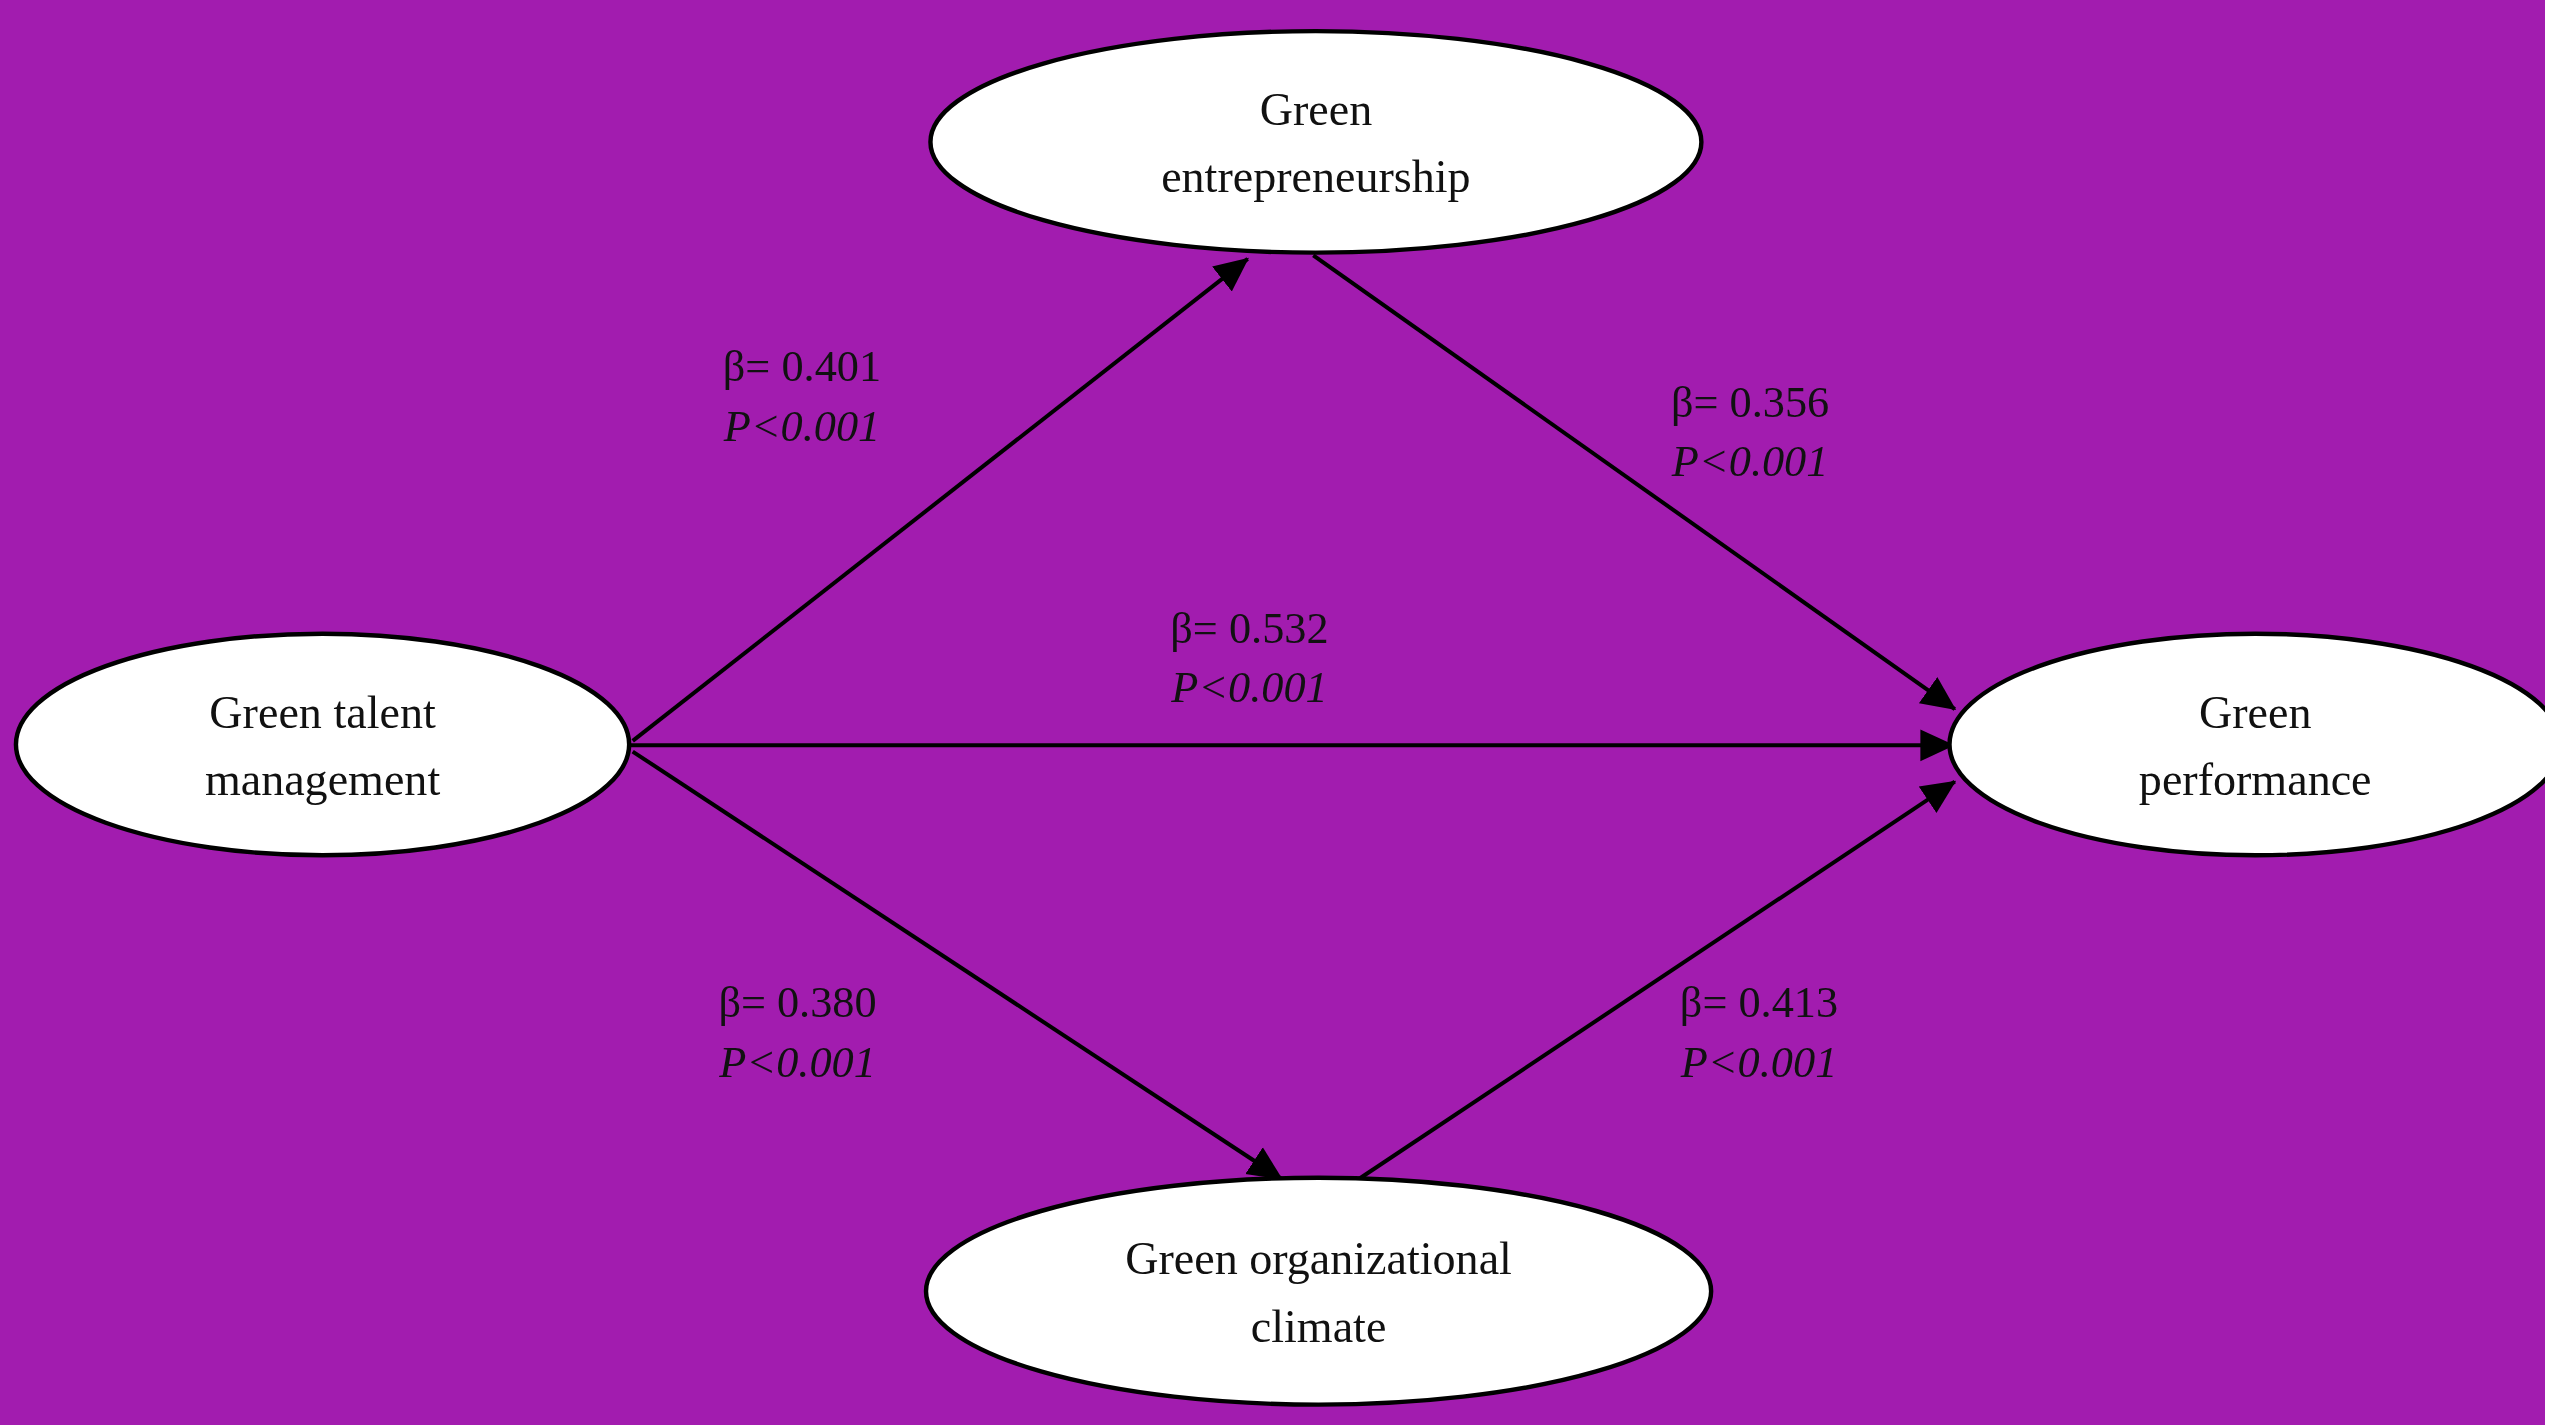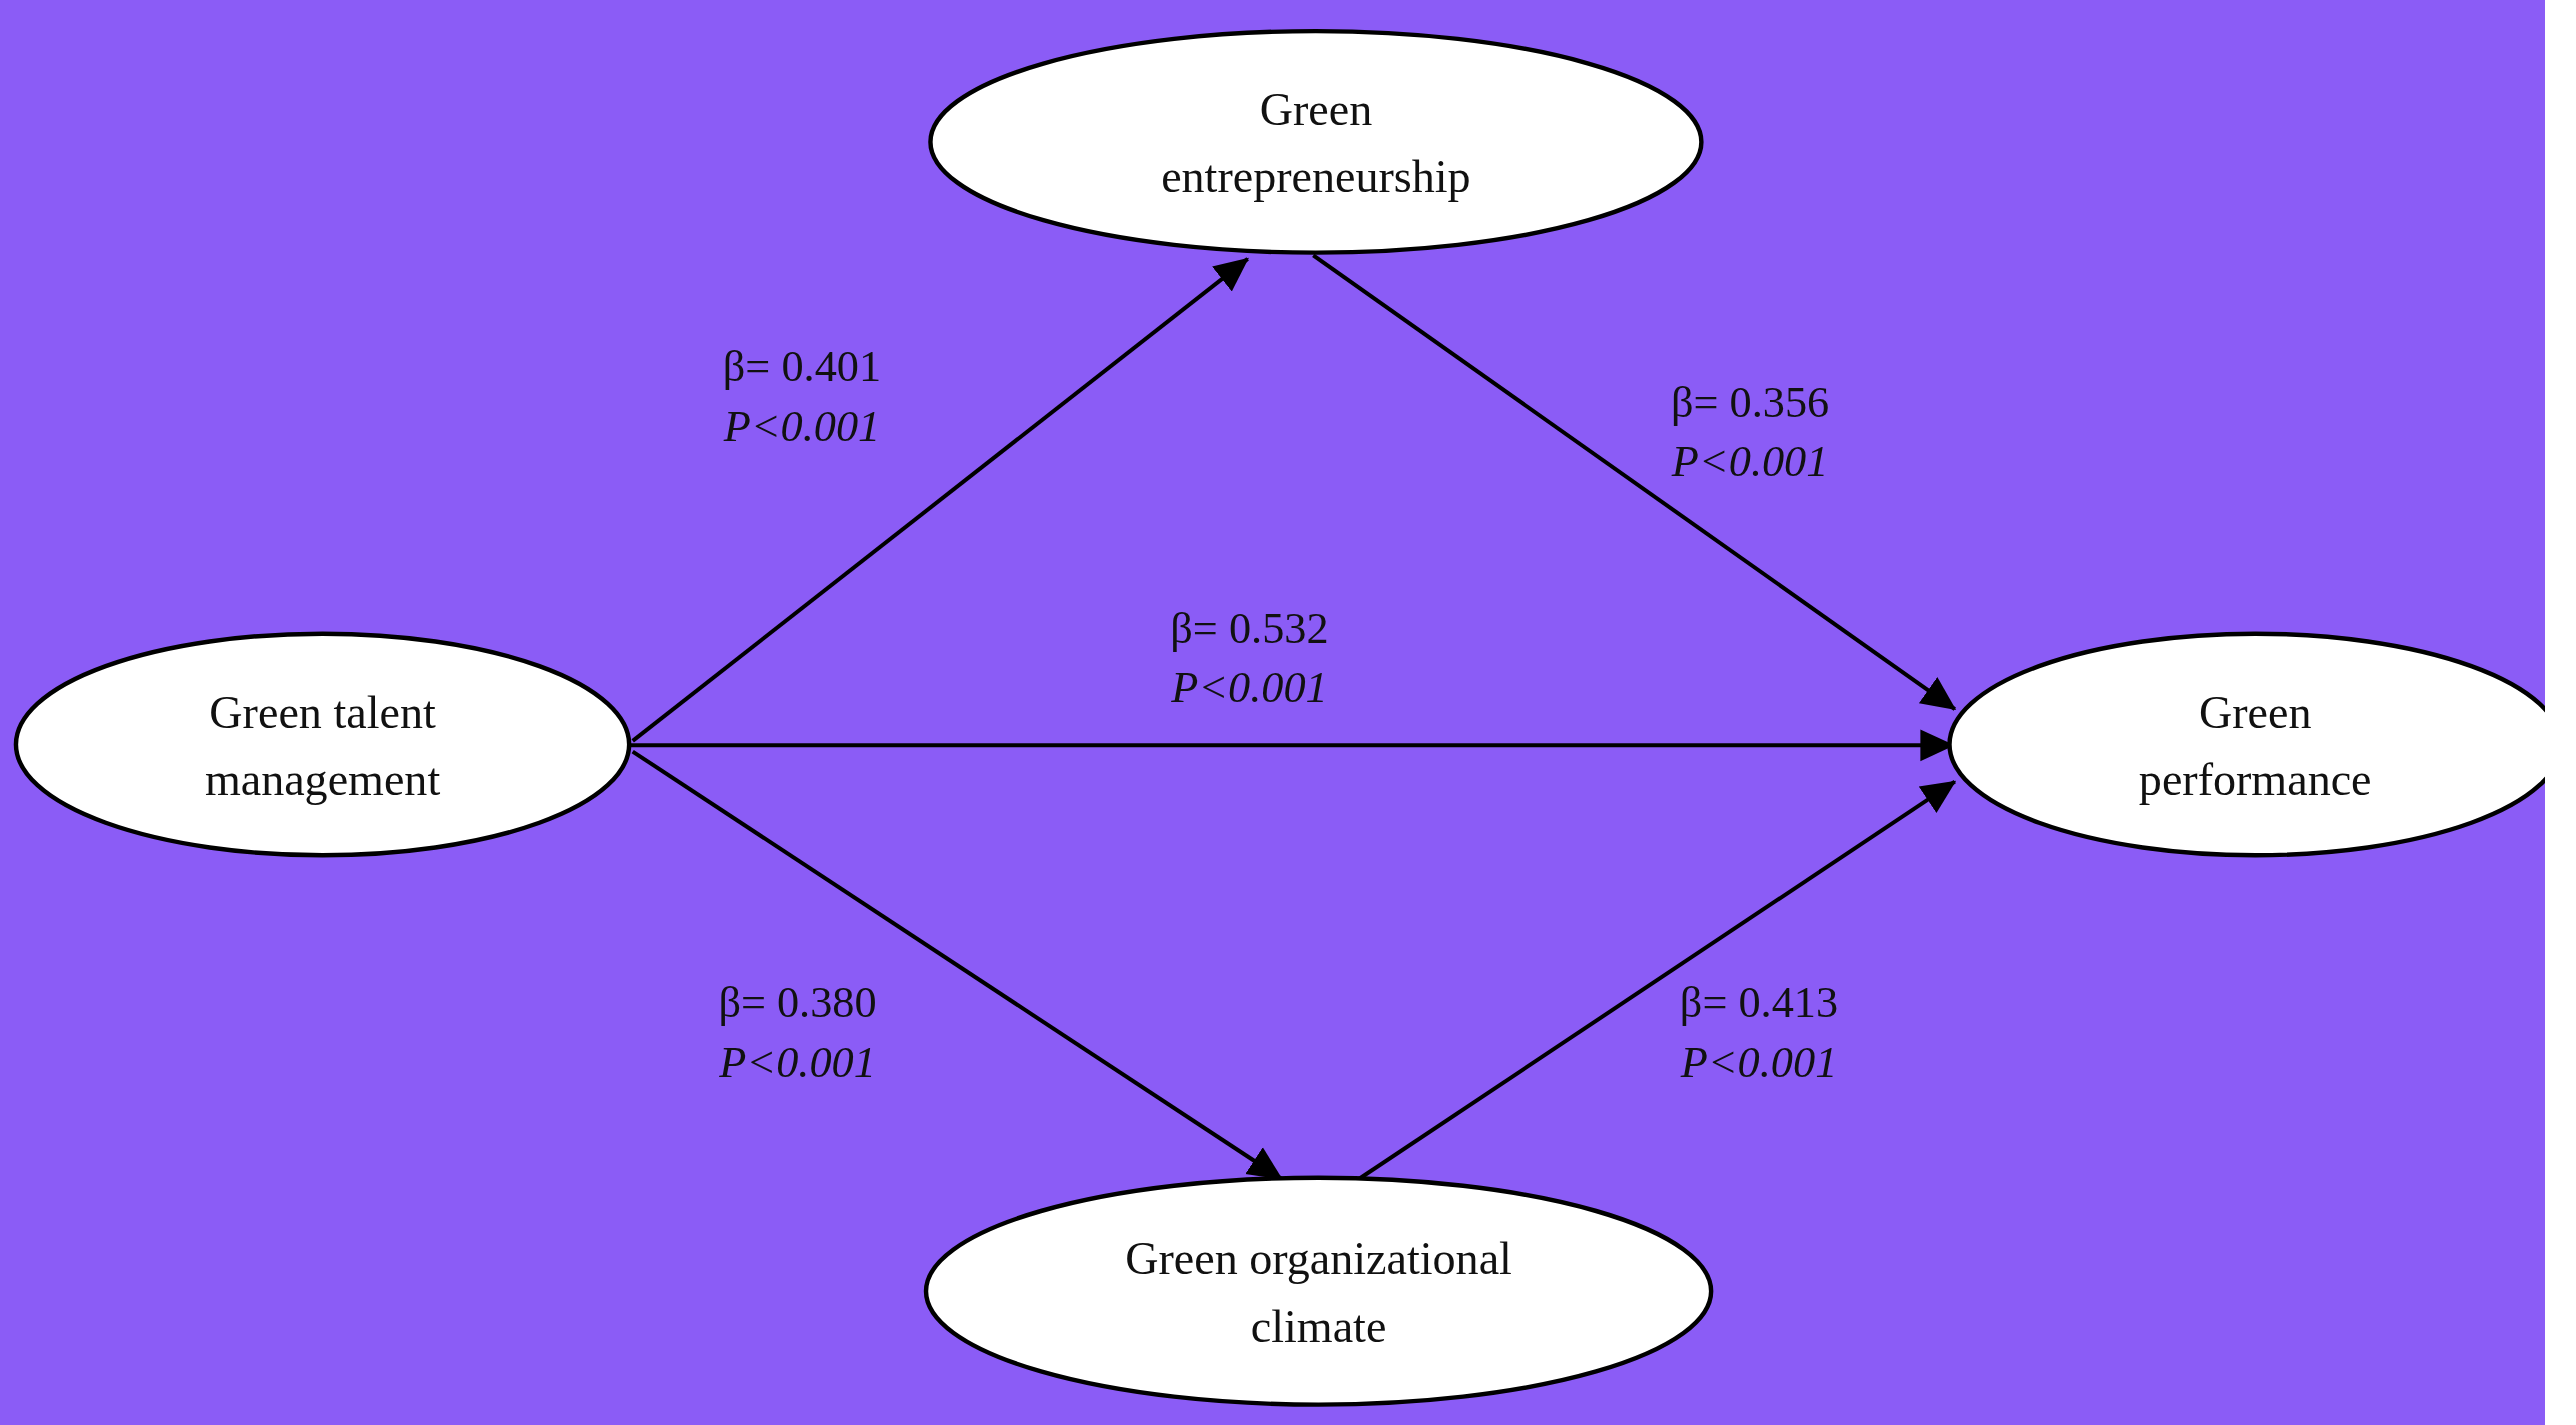--- a/index.html
+++ b/index.html
@@ -7,21 +7,21 @@
     padding: 0;
     background: #ffffff;
   }
   body {
     font-family: "Liberation Serif", "DejaVu Serif", serif;
   }
   #diagram-root {
     position: relative;
     width: 2545px;
     height: 1426px;
-    background: #8b5cf6;
+    background: #a21caf;
     overflow: hidden;
   }
   svg.model-canvas {
     display: block;
     width: 2576px;
     height: 1426px;
   }
   .node-ellipse {
     fill: #ffffff;
     stroke: #000000;

